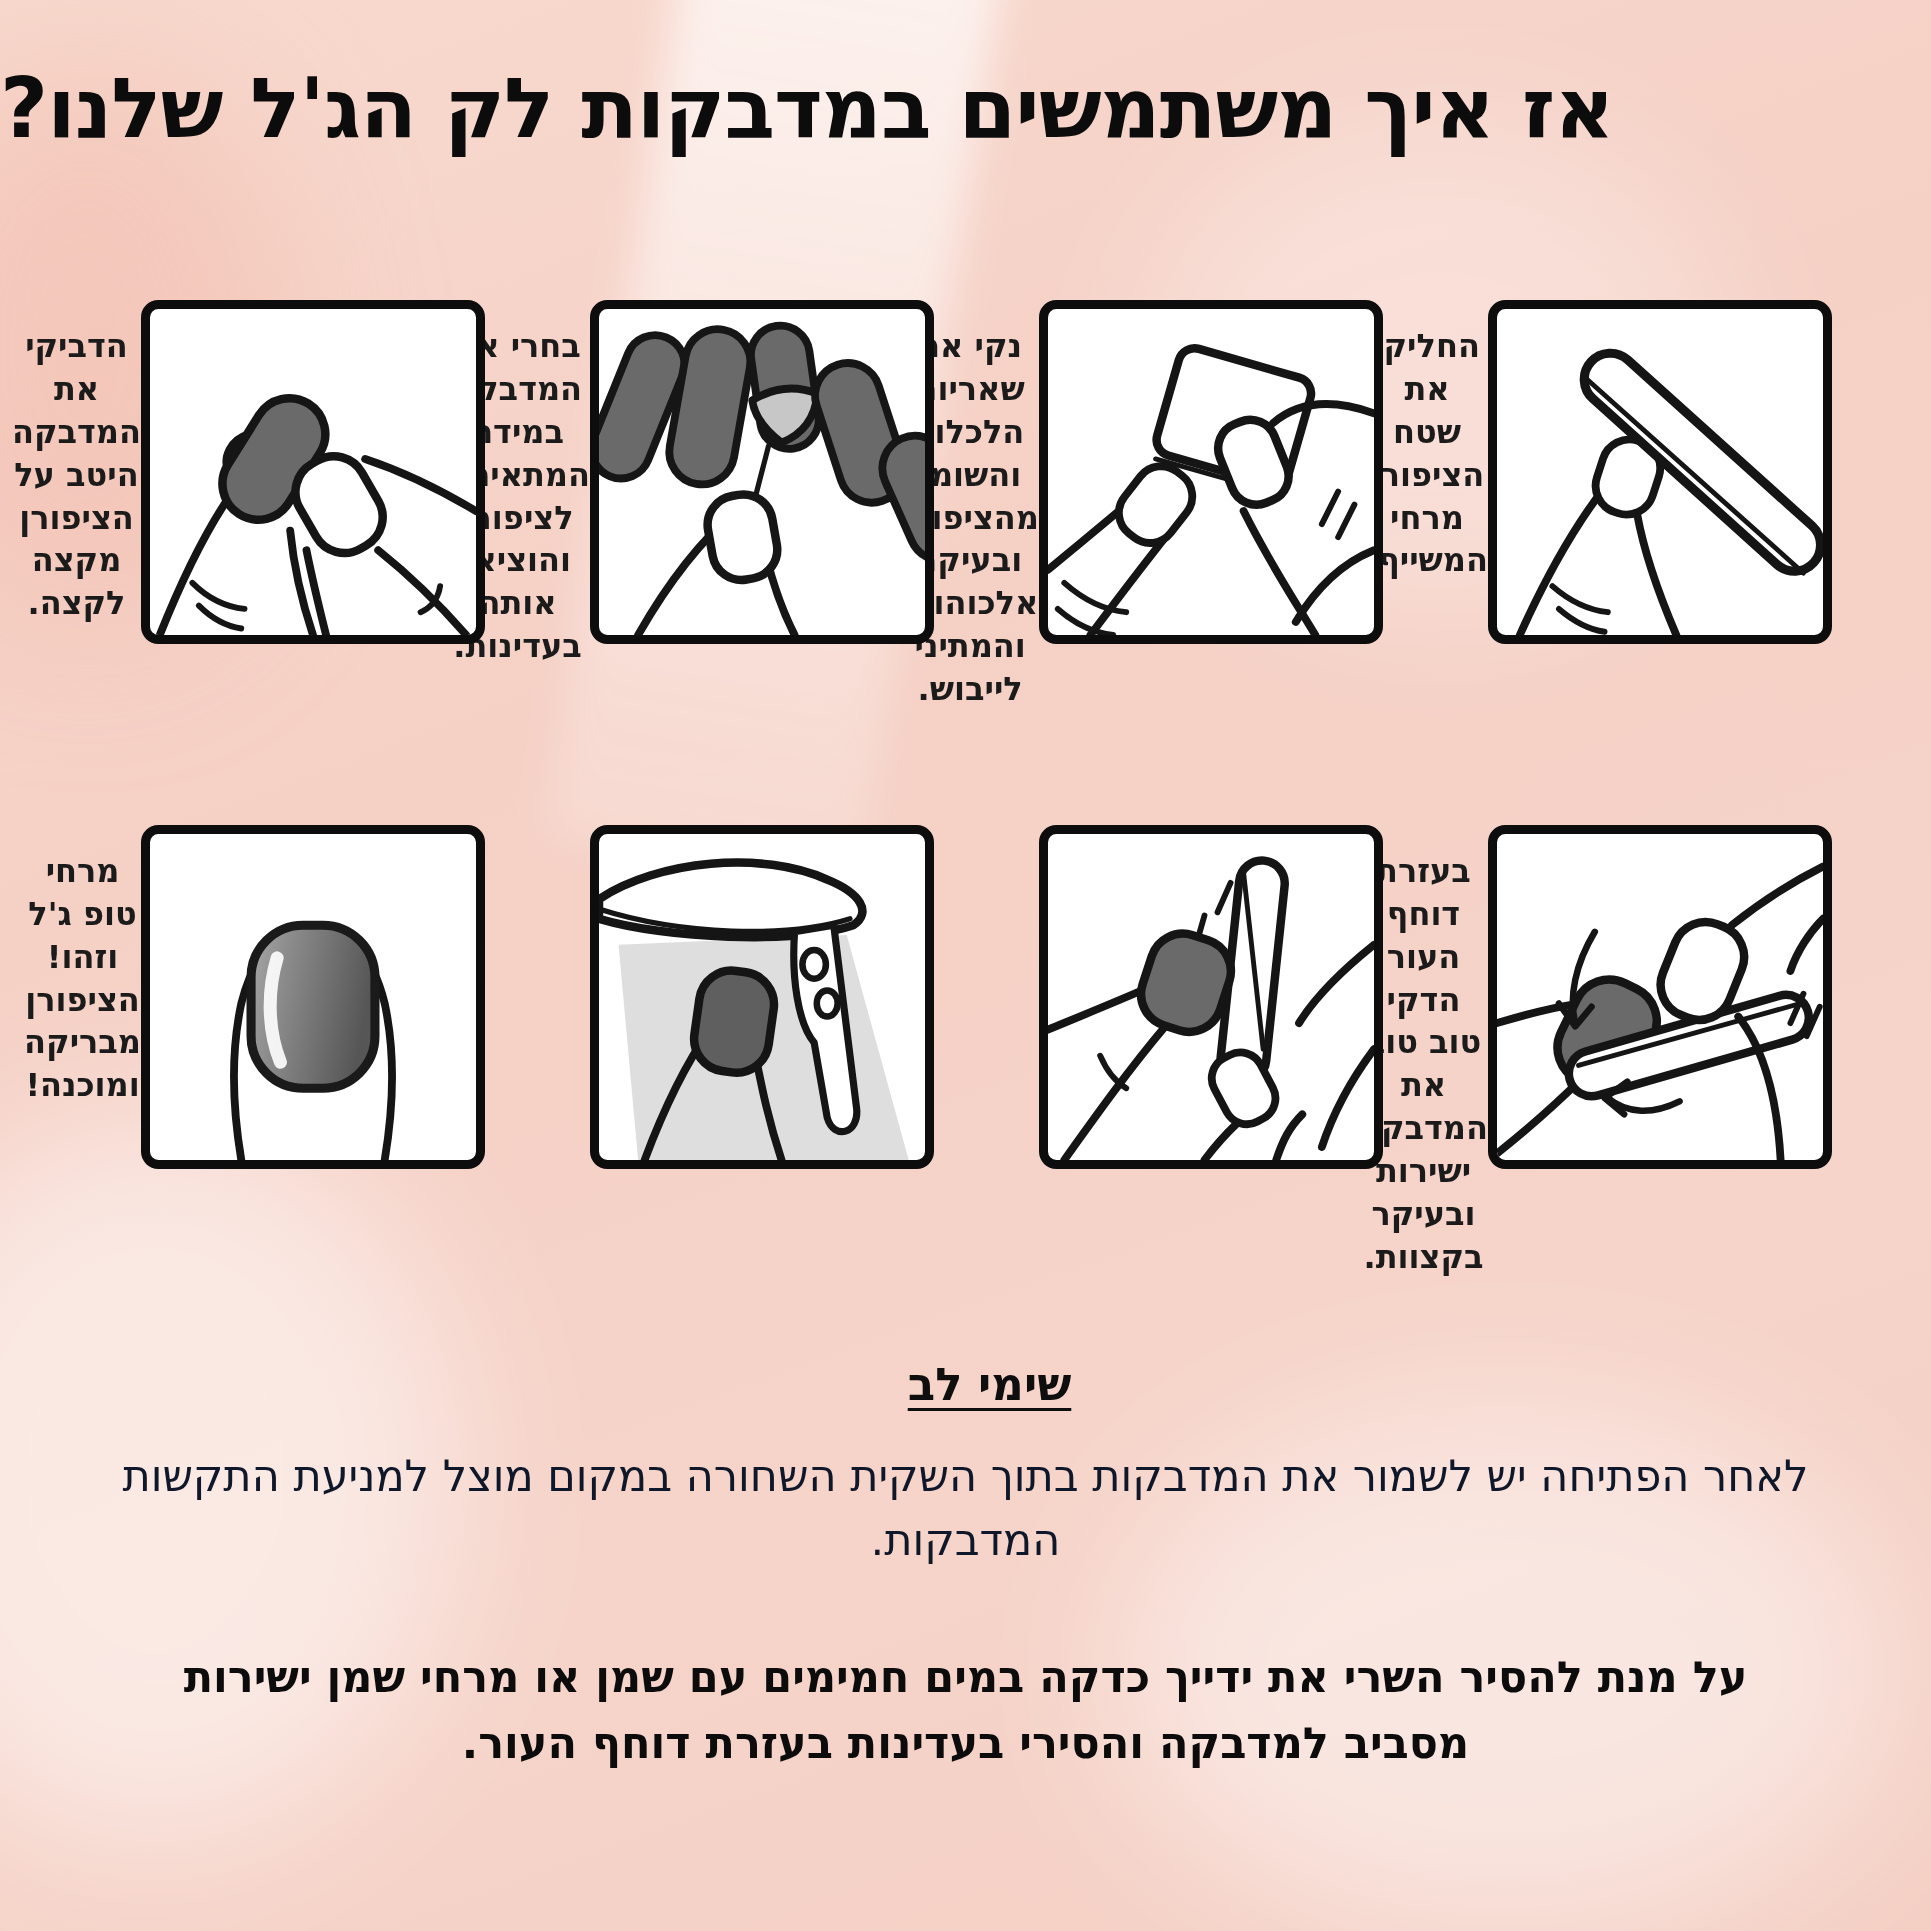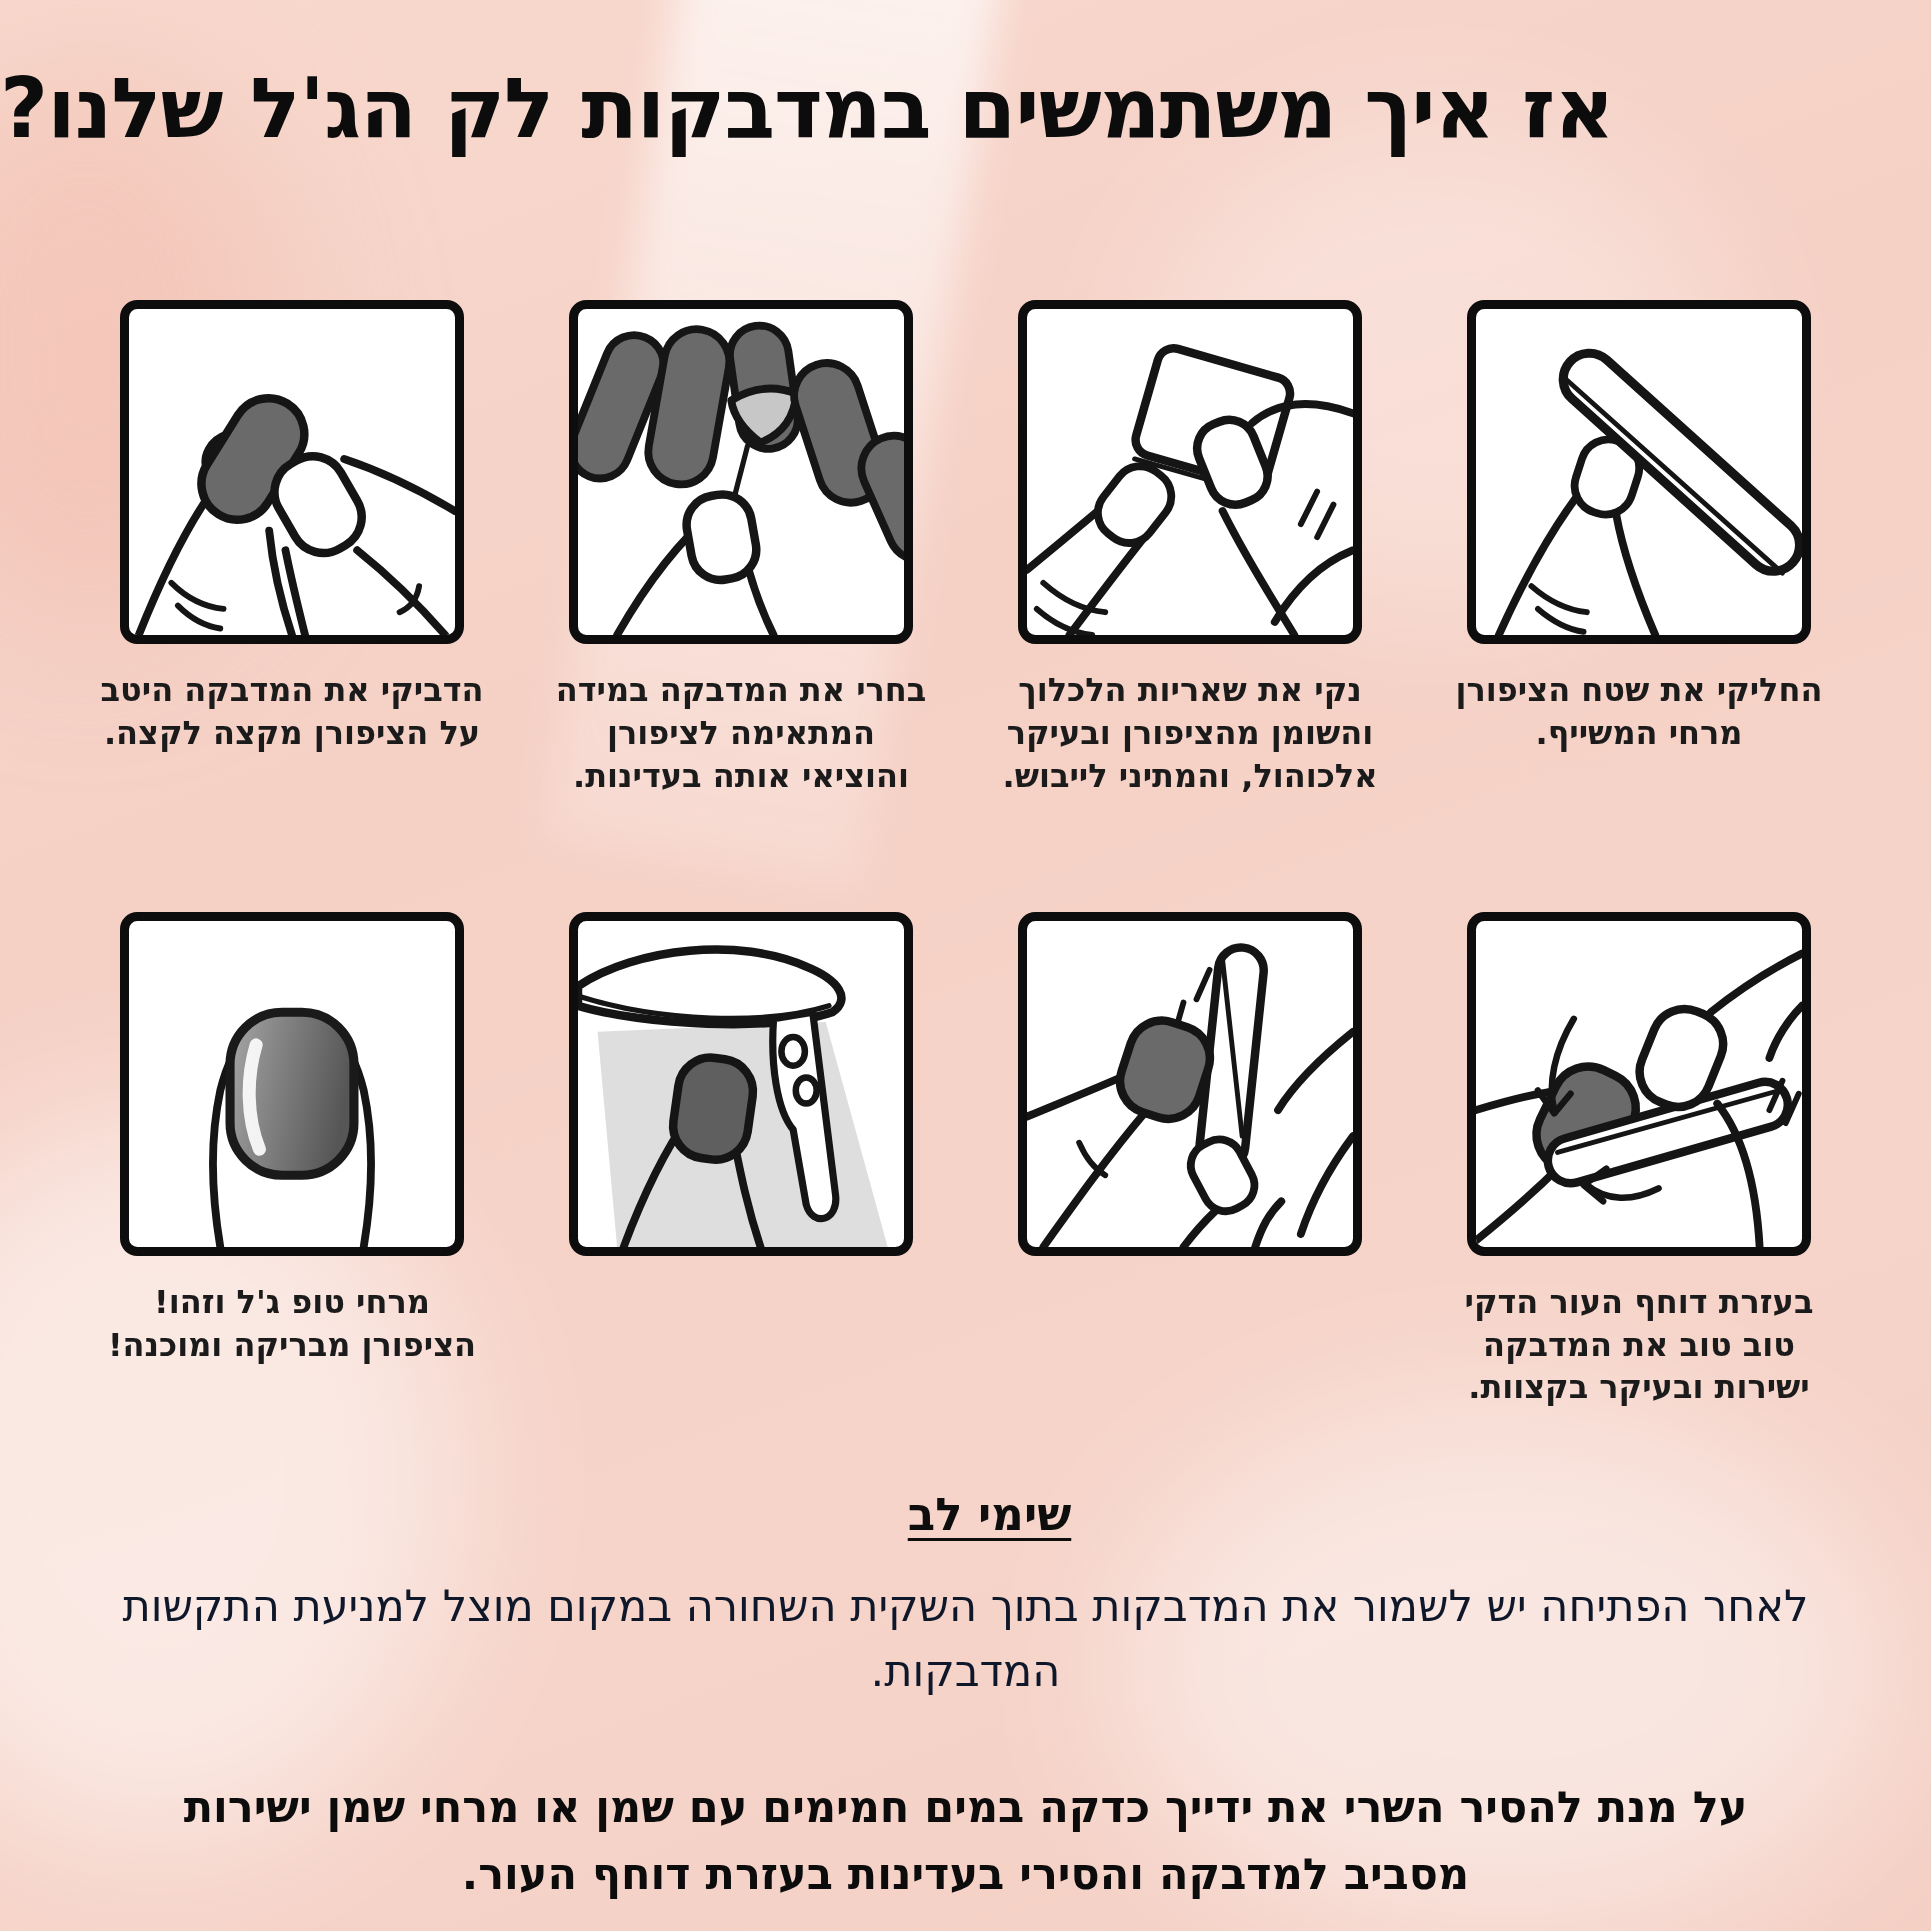--- a/index.html
+++ b/index.html
@@ -34,21 +34,21 @@
     color:#0c0c0c;
   }
 
   .steps-row {
     display:flex;
     justify-content:space-between;
     padding:0 99px;
   }
   .row1 { margin-top:143px; }
   .row2 { margin-top:114px; }
-  .step-cell { width:386px; display:flex; flex-direction:column; align-items:center; }
+  .step-cell { width:386px; display:flex; flex-direction:row; }
   .frame {
     width:344px; height:344px;
     background:#ffffff;
     border:9.7px solid #0d0d0d;
     border-radius:17.4px;
     overflow:hidden;
     flex-shrink:0;
   }
   .frame svg { display:block; width:100%; height:100%; }
   .caption {

